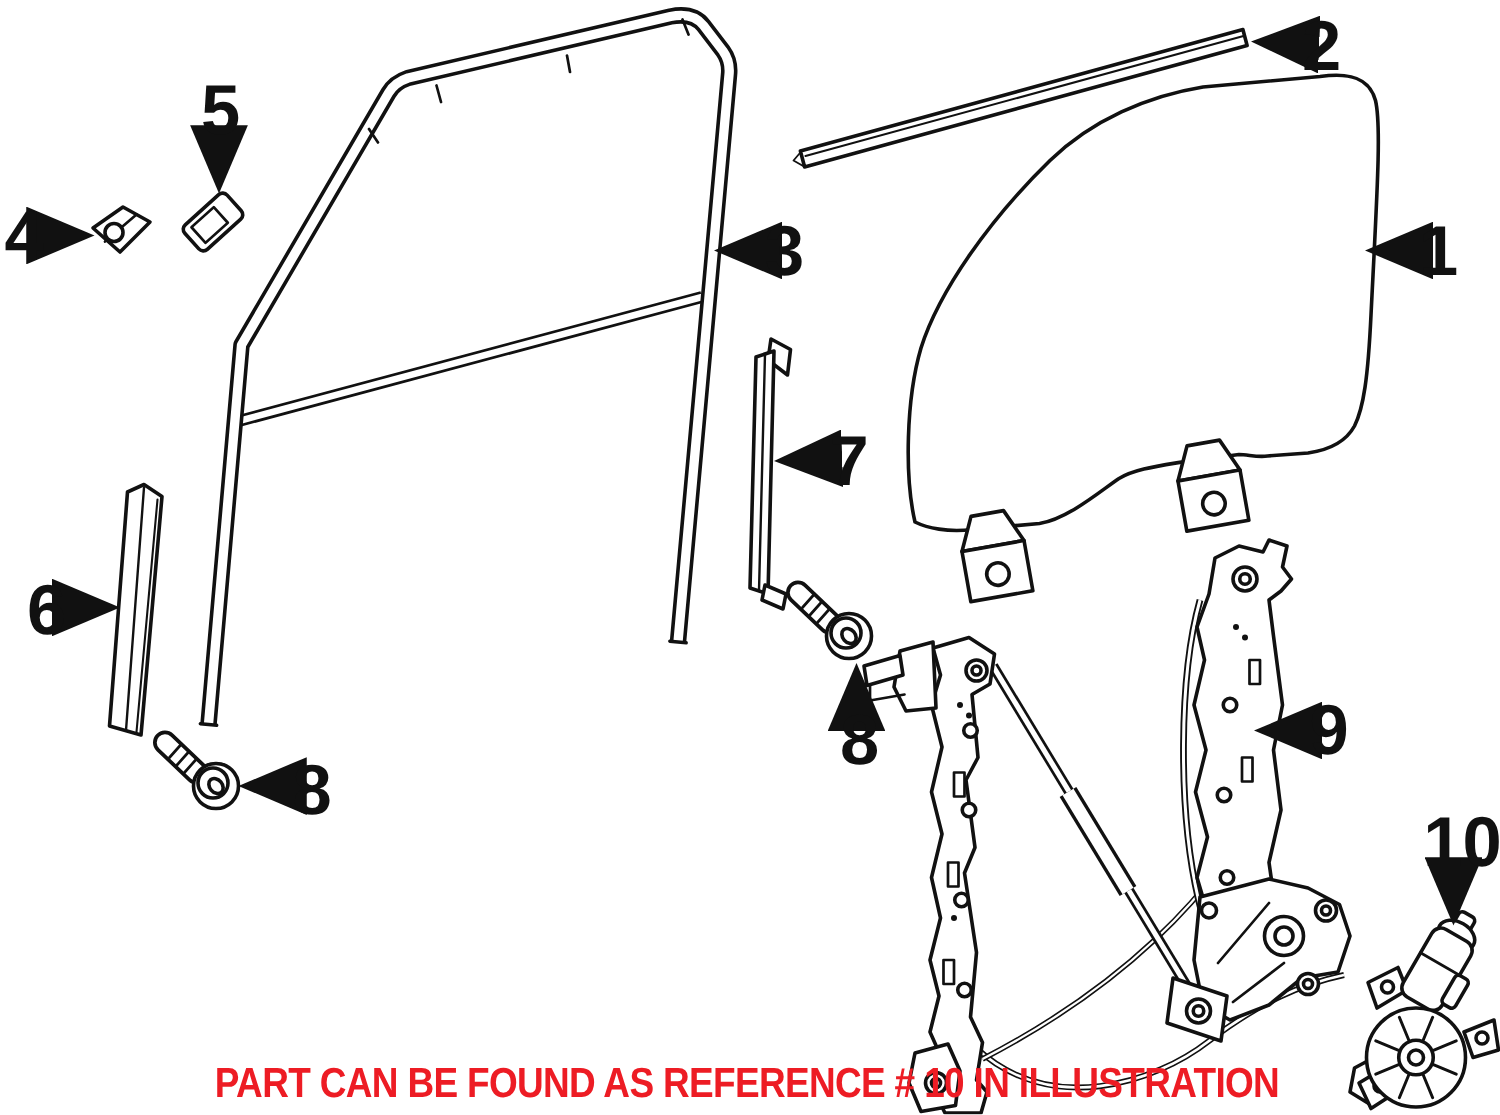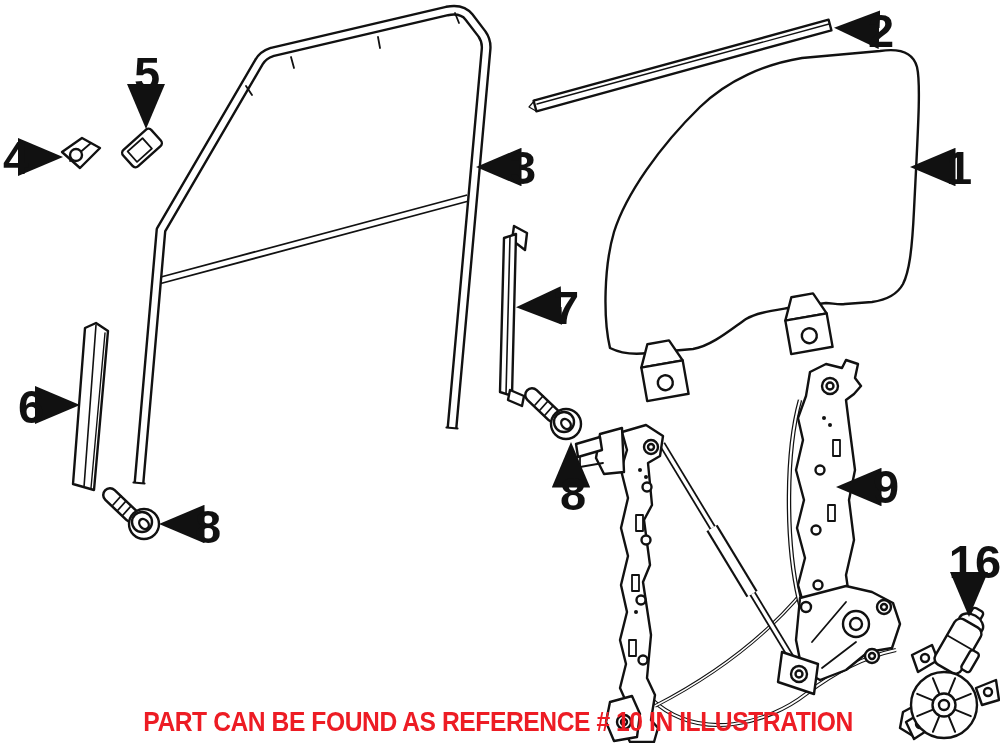--- a/index.html
+++ b/index.html
@@ -221,16 +221,16 @@
   <div class="callout" style="left:959px;top:167px;">1</div>
   <div class="callout" style="left:881px;top:30px;">2</div>
   <div class="callout" style="left:523px;top:167px;">3</div>
   <div class="callout" style="left:16px;top:157px;">4</div>
   <div class="callout" style="left:147px;top:73px;">5</div>
   <div class="callout" style="left:31px;top:406px;">6</div>
   <div class="callout" style="left:566px;top:307px;">7</div>
   <div class="callout" style="left:208px;top:526px;">8</div>
   <div class="callout" style="left:573px;top:493px;">8</div>
   <div class="callout" style="left:886px;top:486px;">9</div>
-  <div class="callout" style="left:975px;top:561px;">16</div>
+  <div class="callout" style="left:975px;top:561px;">10</div>
 
   <div class="caption" style="left: 498px; top: 722px; color: rgb(237, 28, 36);">PART CAN BE FOUND AS REFERENCE # 10 IN ILLUSTRATION</div>
 </div>
 
 </body></html>

